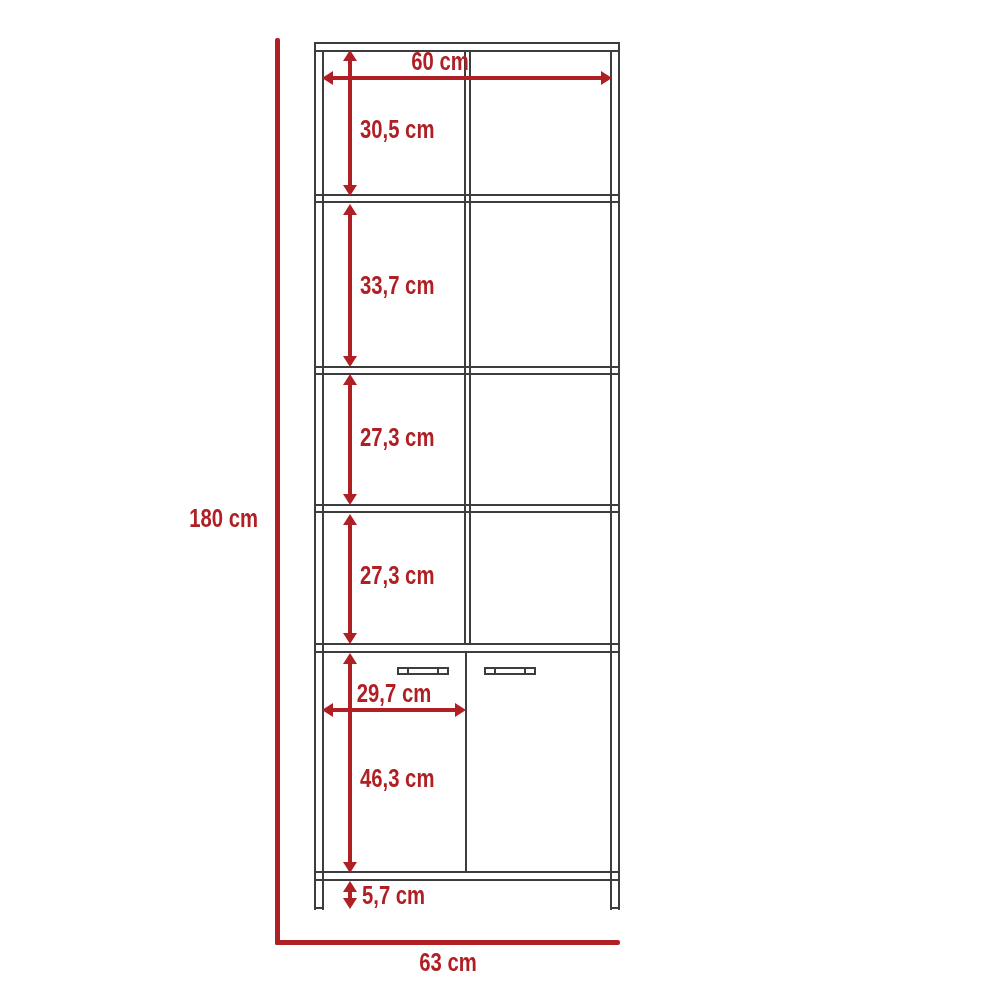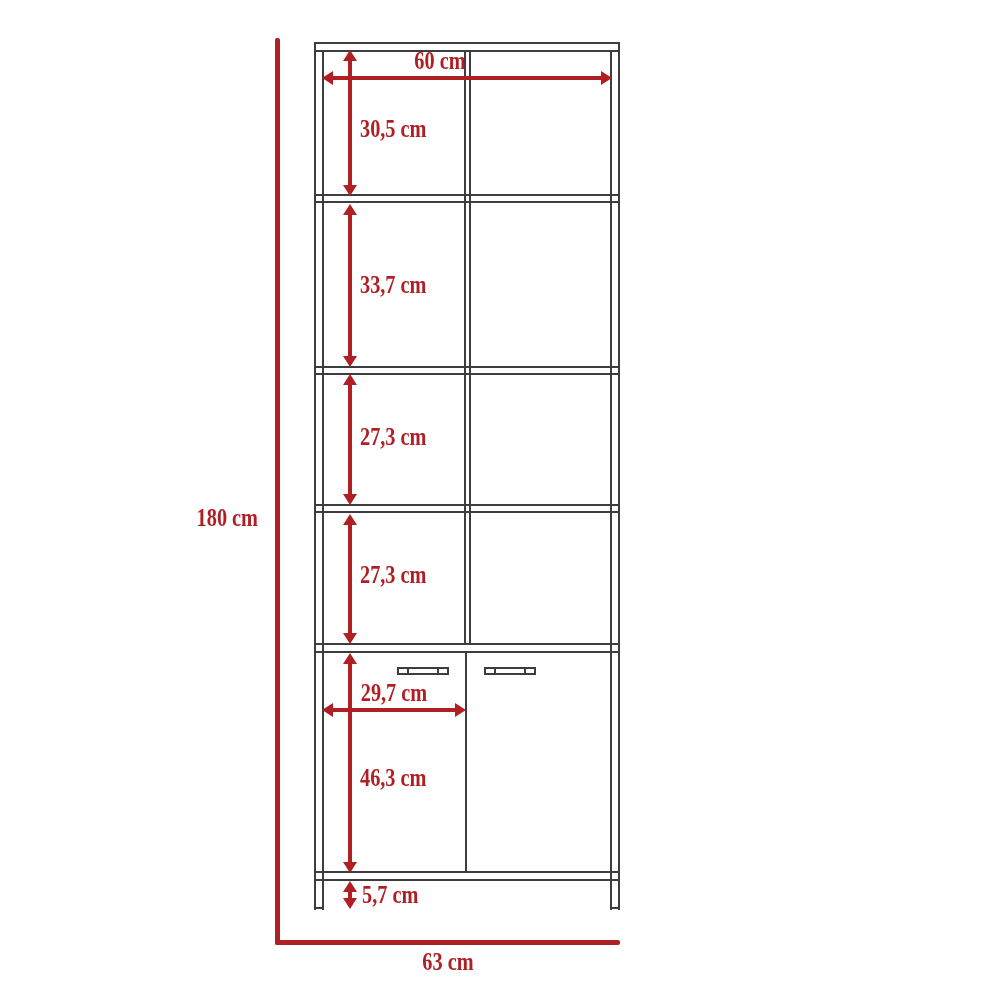--- a/index.html
+++ b/index.html
@@ -1,18 +1,18 @@
 <!DOCTYPE html>
 <html><head>
 <meta charset="utf-8">
 <style>
   html,body{margin:0;padding:0;background:#fff;}
   #stage{
     position:relative;width:800px;height:1000px;background:#ffffff;
-    font-family:Liberation Serif, serif;overflow:hidden;
+    font-family:Liberation Sans, sans-serif;overflow:hidden;
   }
   
   .ln{position:absolute;background:#3d3d3d;}
   .shelf{position:absolute;box-sizing:border-box;border-top:2px solid #3d3d3d;border-bottom:2px solid #3d3d3d;background:transparent;}
   .divider{position:absolute;box-sizing:border-box;border-left:2px solid #3d3d3d;border-right:2px solid #3d3d3d;background:transparent;}
   .leg{position:absolute;box-sizing:border-box;border-left:2px solid #3d3d3d;border-right:2px solid #3d3d3d;border-bottom:2px solid #3d3d3d;background:transparent;}
   .handle{position:absolute;box-sizing:border-box;border:2px solid #3d3d3d;background:#fff;}
   .handle .tick{position:absolute;top:0;bottom:0;width:2px;background:#3d3d3d;}
   .handle .tick.l{left:8px;} .handle .tick.r{right:8px;}
   

